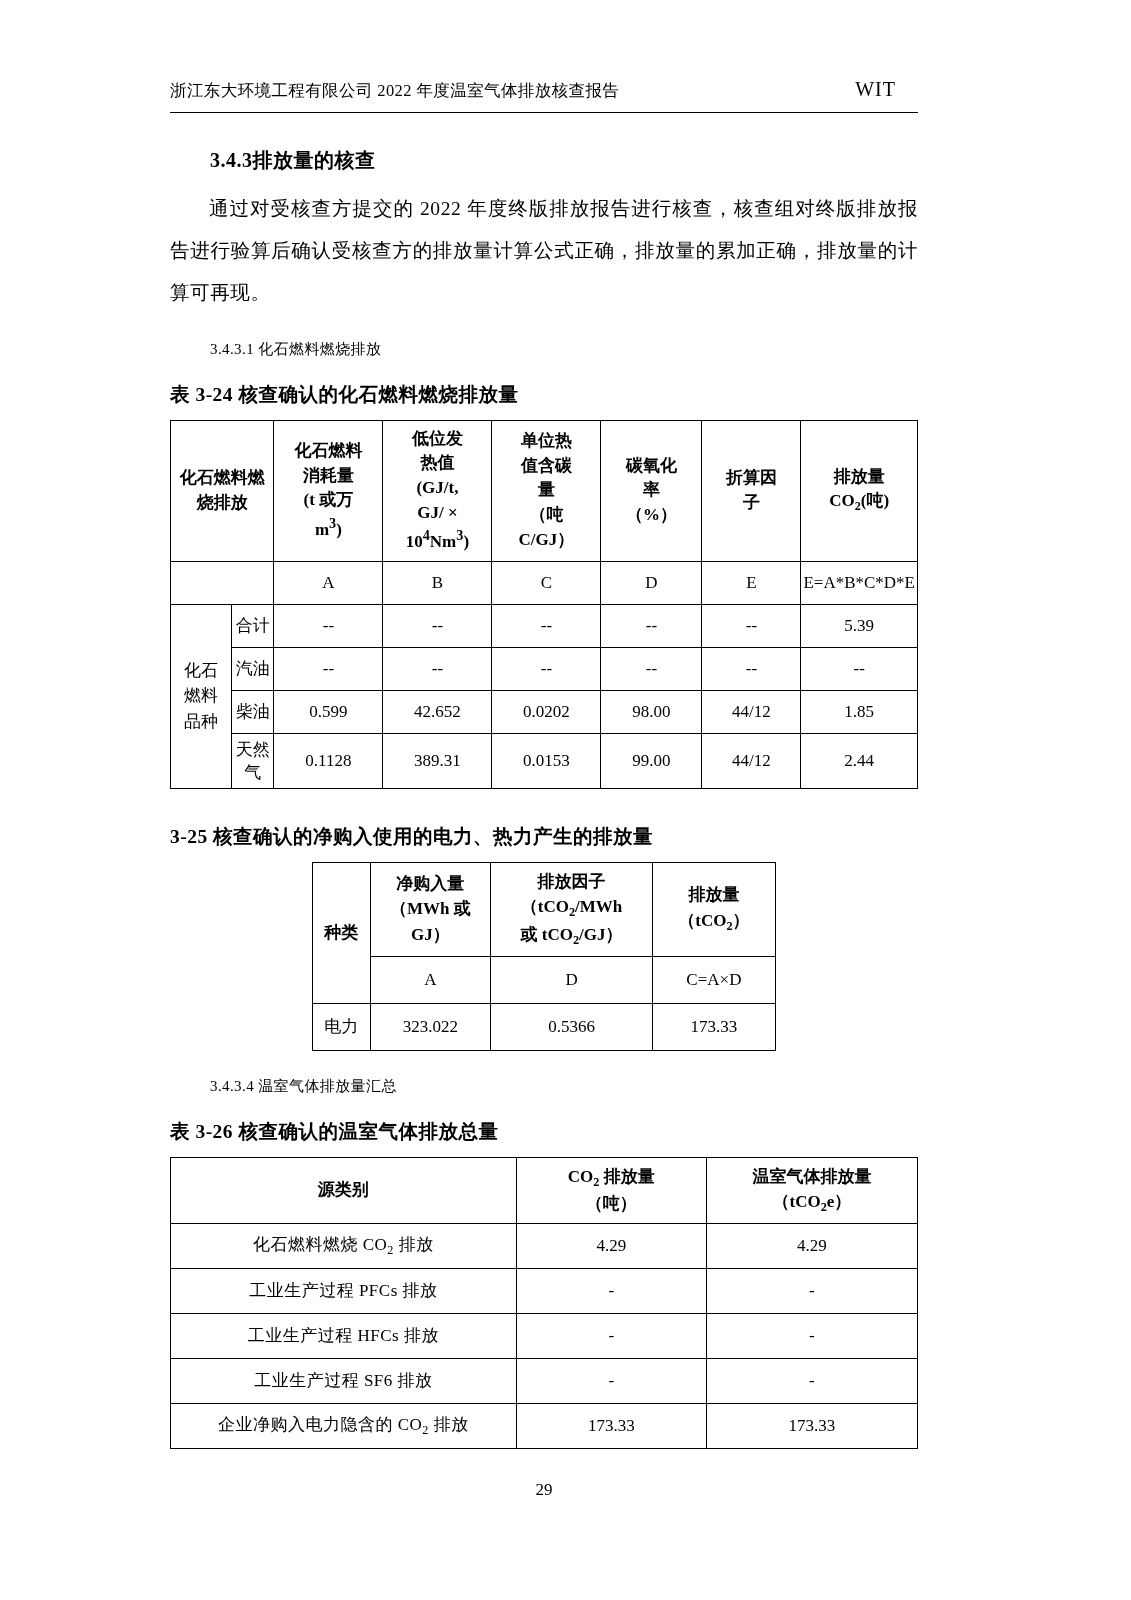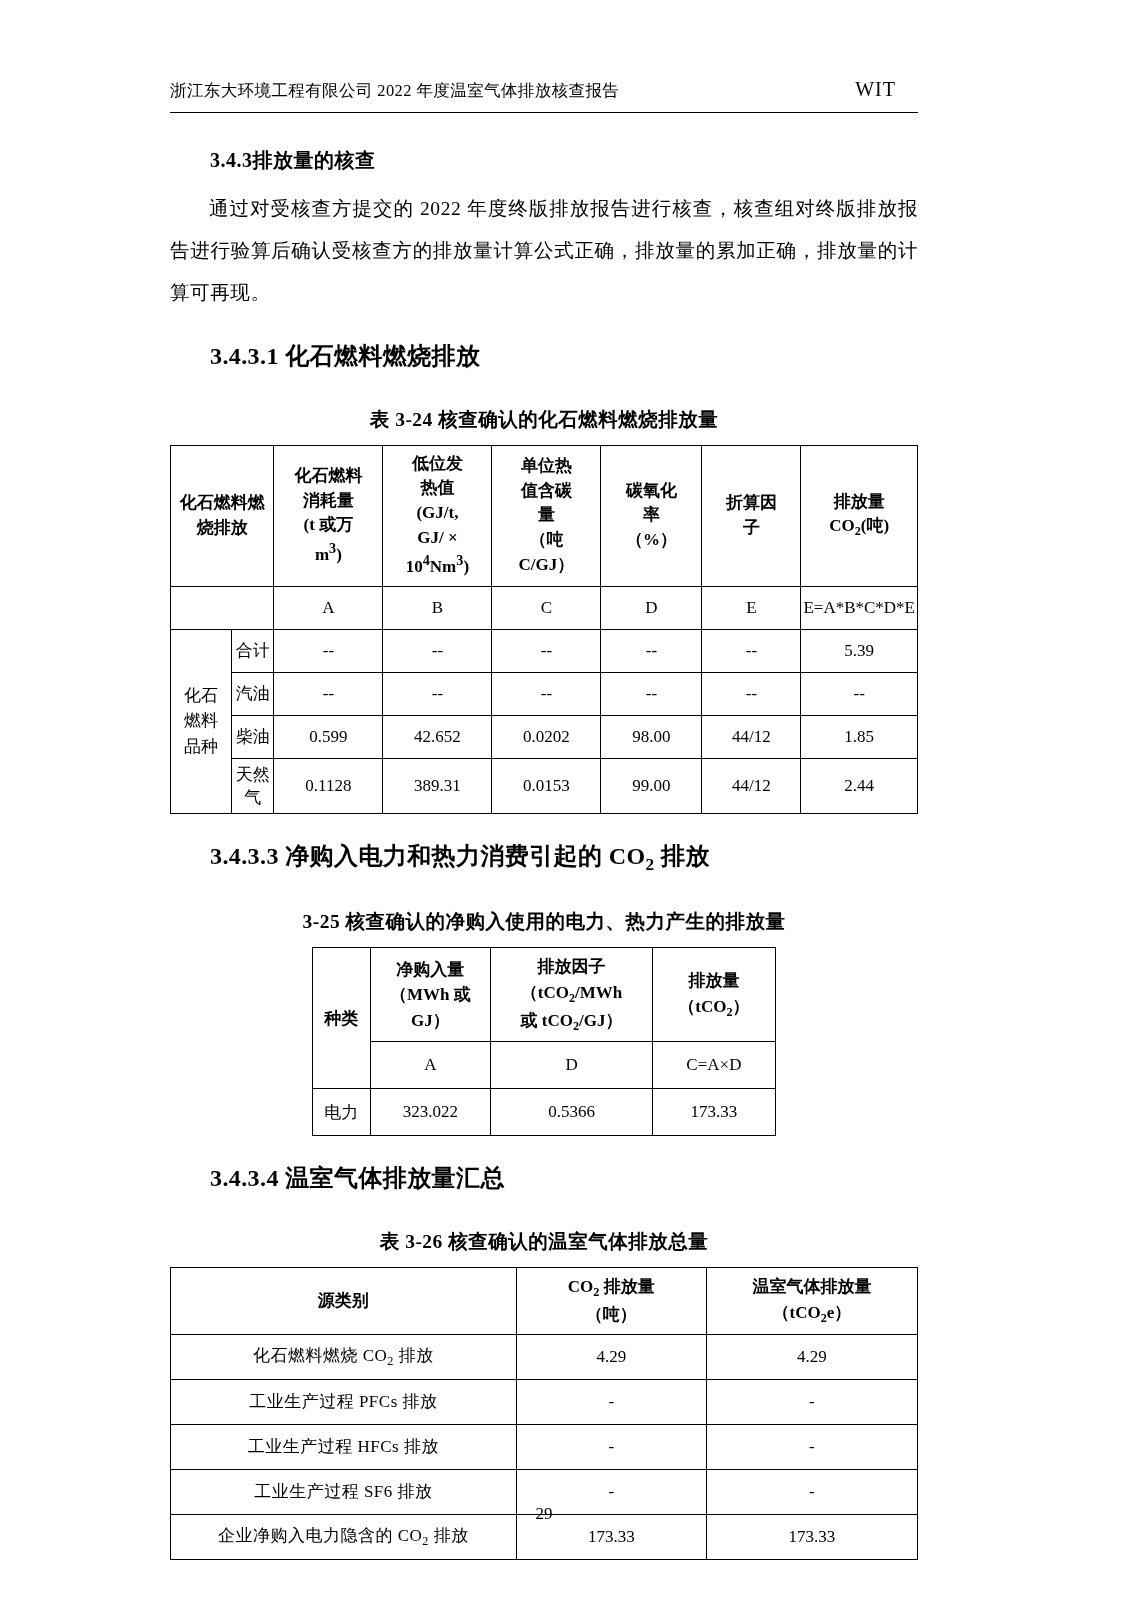--- a/index.html
+++ b/index.html
@@ -48,30 +48,30 @@
   h3.sec .num { margin-right: 0; }
   .para {
     font-size: 19.5px;
     line-height: 2.15;
     text-align: justify;
     text-indent: 2em;
     margin: 14px 0 0 0;
     letter-spacing: 0.6px;
   }
   h4.sub {
-    font-size: 24px;
-    font-weight: bold;
+    font-size: 15px;
+    font-weight: normal;
     margin: 26px 0 0 40px;
     letter-spacing: 0.4px;
   }
   .tbl-title {
     font-size: 19.5px;
     font-weight: bold;
-    text-align: center;
-    margin: 34px 0 12px 0;
+    text-align: left;
+    margin: 22px 0 12px 0;
     letter-spacing: 0.5px;
   }
   .tbl-title.t2 { margin-top: 34px; }
   sub { font-size: 0.72em; }
   
   table {
     border-collapse: collapse;
     font-size: 17px;
   }
   table td, table th {
@@ -110,21 +110,21 @@
   .t326 {
     width: 100%;
     margin: 0 auto;
   }
   .t326 .hd { font-weight: bold; line-height: 1.5; padding: 6px 4px; }
   .t326 td { height: 36px; }
   .t326 .rowlabel { text-align: center; letter-spacing: 0.5px; margin-left: 8px; }
   
   .folio {
     position: absolute;
-    bottom: 76px;
+    bottom: 100px;
     left: 0;
     width: 100%;
     text-align: center;
     font-size: 17px;
   }
 </style>
 </head>
 <body>
 
 <div class="page">
@@ -210,23 +210,20 @@
       <td>0.1128</td>
       <td>389.31</td>
       <td>0.0153</td>
       <td>99.00</td>
       <td>44/12</td>
       <td>2.44</td>
     </tr>
   </tbody>
     </table>
 
-  <h4 class="sub">
-    <span>3.4.3.3 净购入电力和热力消费引起的 CO</span><sub>2</sub><span> 排放</span>
-  </h4>
 
   <div class="tbl-title t2">3-25 核查确认的净购入使用的电力、热力产生的排放量</div>
 
   <table class="t325">
     <tbody>
         <tr>
       <td class="hd" rowspan="2" style="width:80px">种类</td>
       <td class="hd" style="width:170px">净购入量<br>（MWh 或<br>GJ）</td>
       <td class="hd" style="width:210px">排放因子<br>（tCO<sub>2</sub>/MWh<br>或 tCO<sub>2</sub>/GJ）</td>
       <td class="hd" style="width:160px">排放量<br>（tCO<sub>2</sub>）</td>

